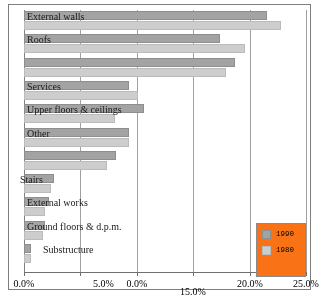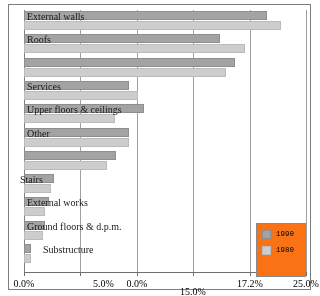--- a/index.html
+++ b/index.html
@@ -168,21 +168,21 @@
       <div class="tickmark" style="left: 128px;"></div>
       <div class="tickmark" style="left: 184px;"></div>
       <div class="tickmark" style="left: 241px;"></div>
       <div class="tickmark" style="left: 297px;"></div>
     </div>
   <div id="ticklabels">
       <div class="ticklabel" style="left: 15px;">0.0%</div>
       <div class="ticklabel" style="left: 71px; padding-left: 47px;">5.0%</div>
       <div class="ticklabel" style="left: 128px;">0.0%</div>
       <div class="ticklabel" style="left: 184px; margin-top: 8px;">15.0%</div>
-      <div class="ticklabel" style="left: 241px;">17.2%</div>
+      <div class="ticklabel" style="left: 241px;">20.0%</div>
       <div class="ticklabel" style="left: 297px;">25.0%</div>
     </div>
 
   <div id="bars">
       <div class="row" style="top: 6px;">
         <div class="bar bar-1990" title="External walls 1990: 21.5%" style="left: 15px; width: 242.52px;"></div>
         <div class="bar bar-1980" title="External walls 1980: 22.8%" style="left: 15px; width: 257.184px;"></div>
         <div class="cat-label" style="left: 18px;">External walls</div>
       </div>
       <div class="row" style="top: 29.3px;">

